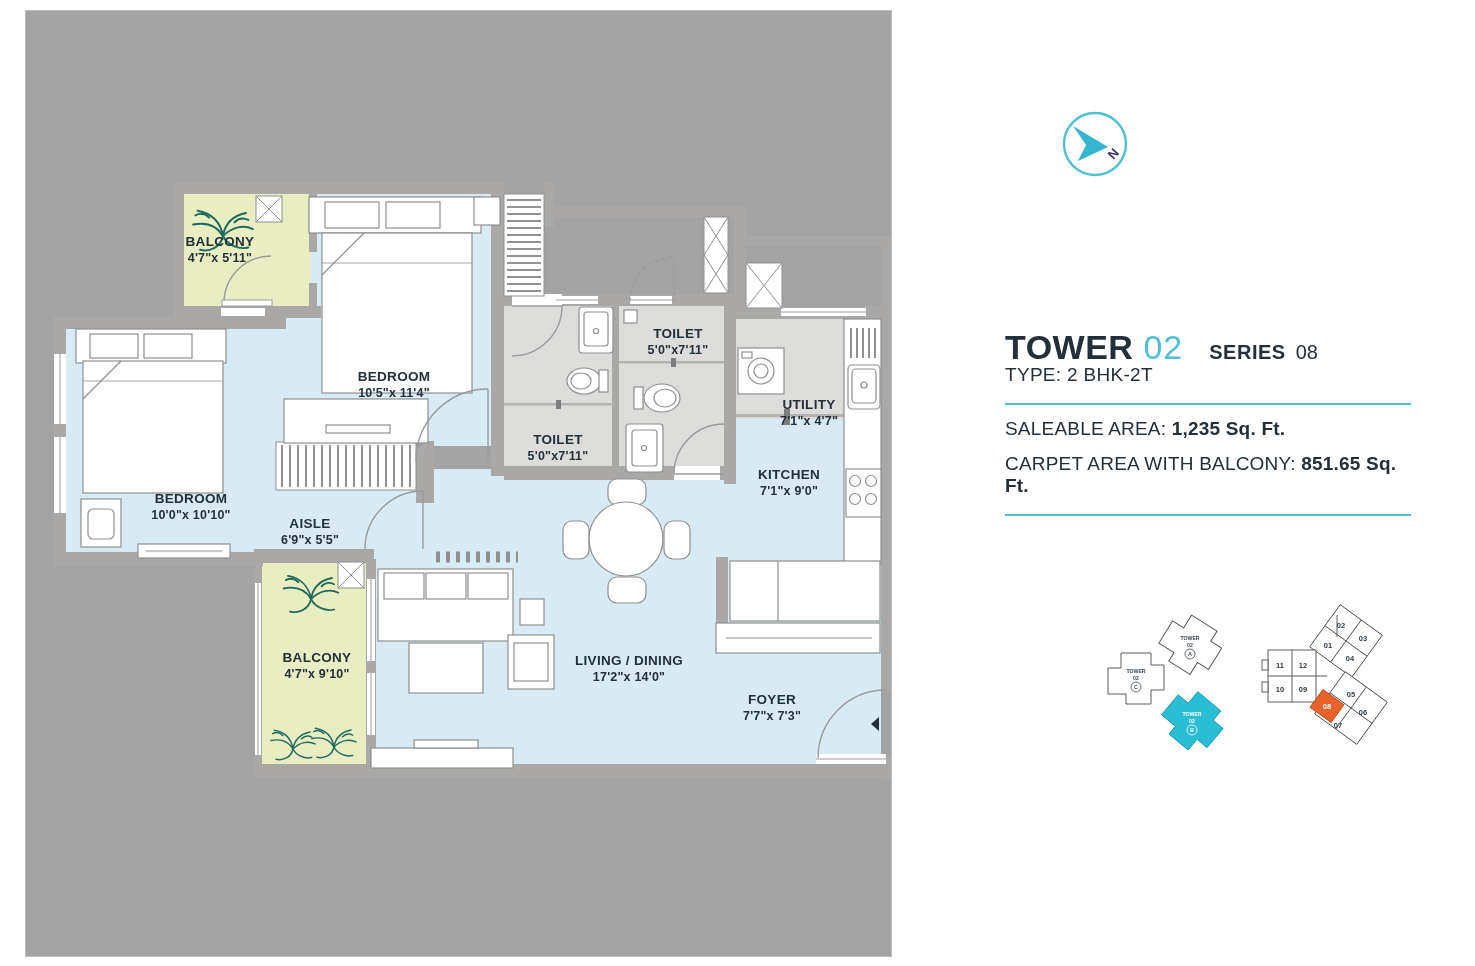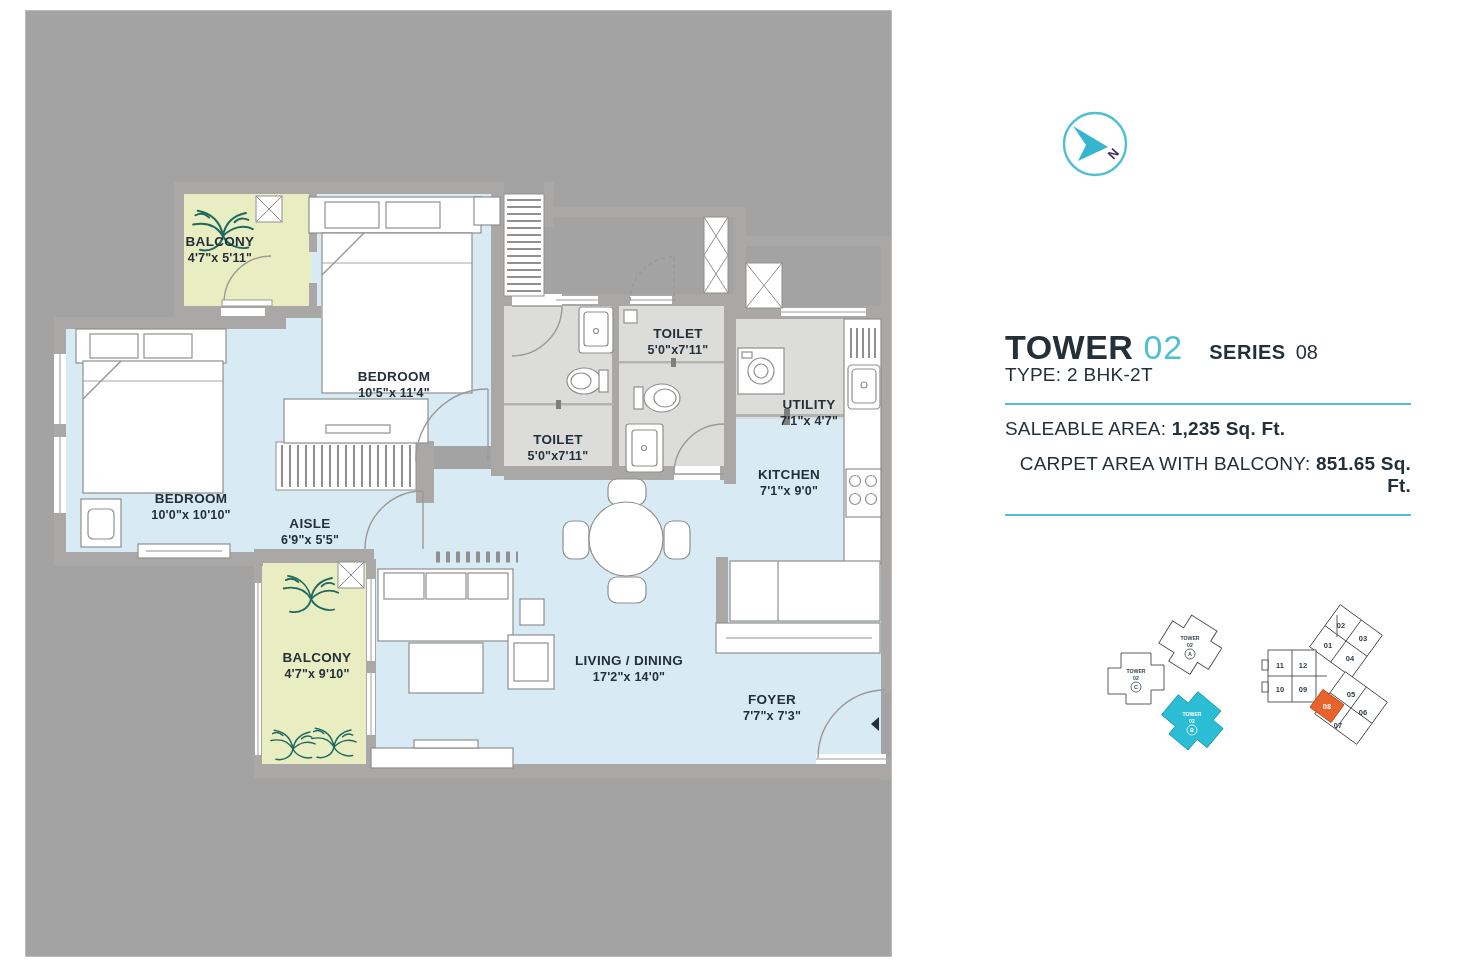--- a/index.html
+++ b/index.html
@@ -15,21 +15,21 @@
   .compass{position:absolute;left:1058px;top:107px;width:74px;height:74px;}
   .info-block{position:absolute;left:1005px;top:330px;width:406px;}
   .t-row{display:flex;align-items:baseline;gap:10px;line-height:1;}
   .t-tower{font-size:34px;font-weight:800;letter-spacing:.5px;}
   .t-num{font-size:34px;font-weight:400;color:var(--accent_teal,#4ec0d2);letter-spacing:1px;}
   .t-series{font-size:20px;font-weight:800;letter-spacing:.5px;margin-left:16px;}
   .t-series-num{font-size:20px;font-weight:400;}
   .t-type{font-size:19px;font-weight:500;letter-spacing:.3px;}
   .hr{height:2px;background:var(--accent_teal,#4ec0d2);margin-top:17px;}
   .area-line{font-size:19px;font-weight:500;margin-top:13px;letter-spacing:.2px;}
-  .area-line.second{text-align:right;}
+  .area-line.second{}
   .area-line b{font-weight:800;}
   .area-line .unit{font-weight:700;}
   .keyplan{position:absolute;}
   .kp-towers{left:1102px;top:598px;width:150px;height:162px;}
   .kp-units{left:1253px;top:582px;width:160px;height:185px;}
 </style>
 </head>
 <body>
 
 <div class="plan-panel">

